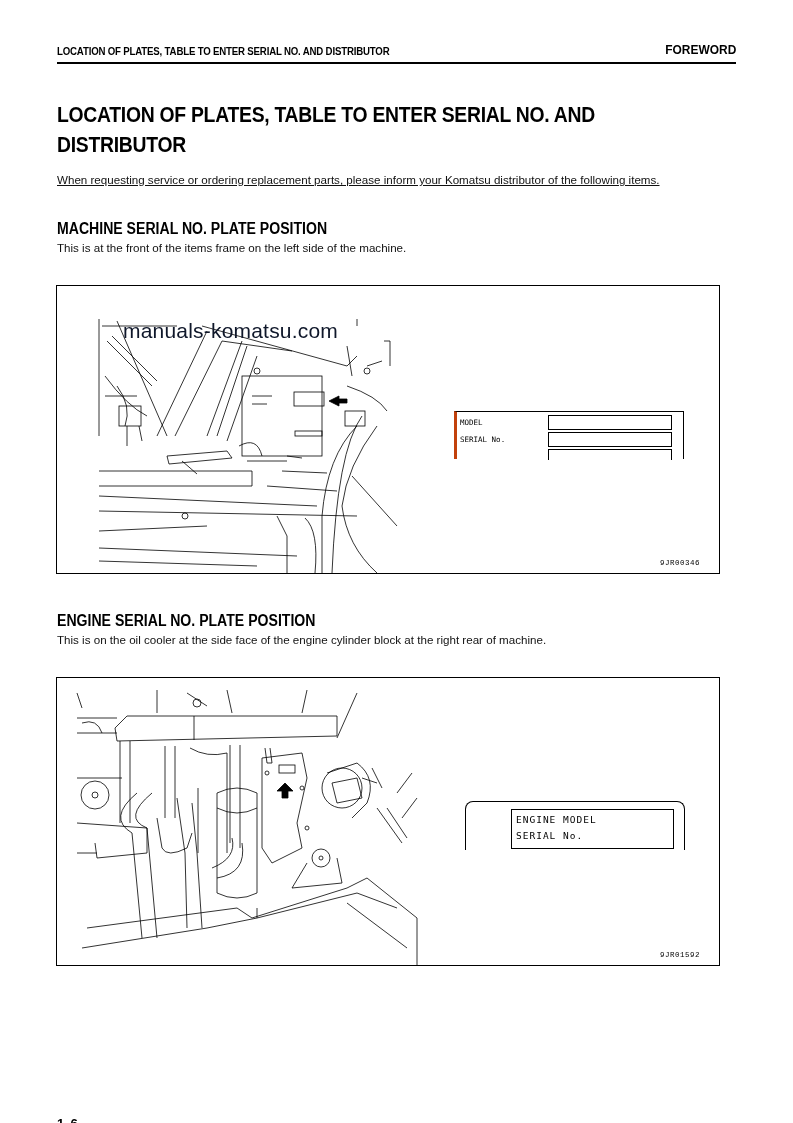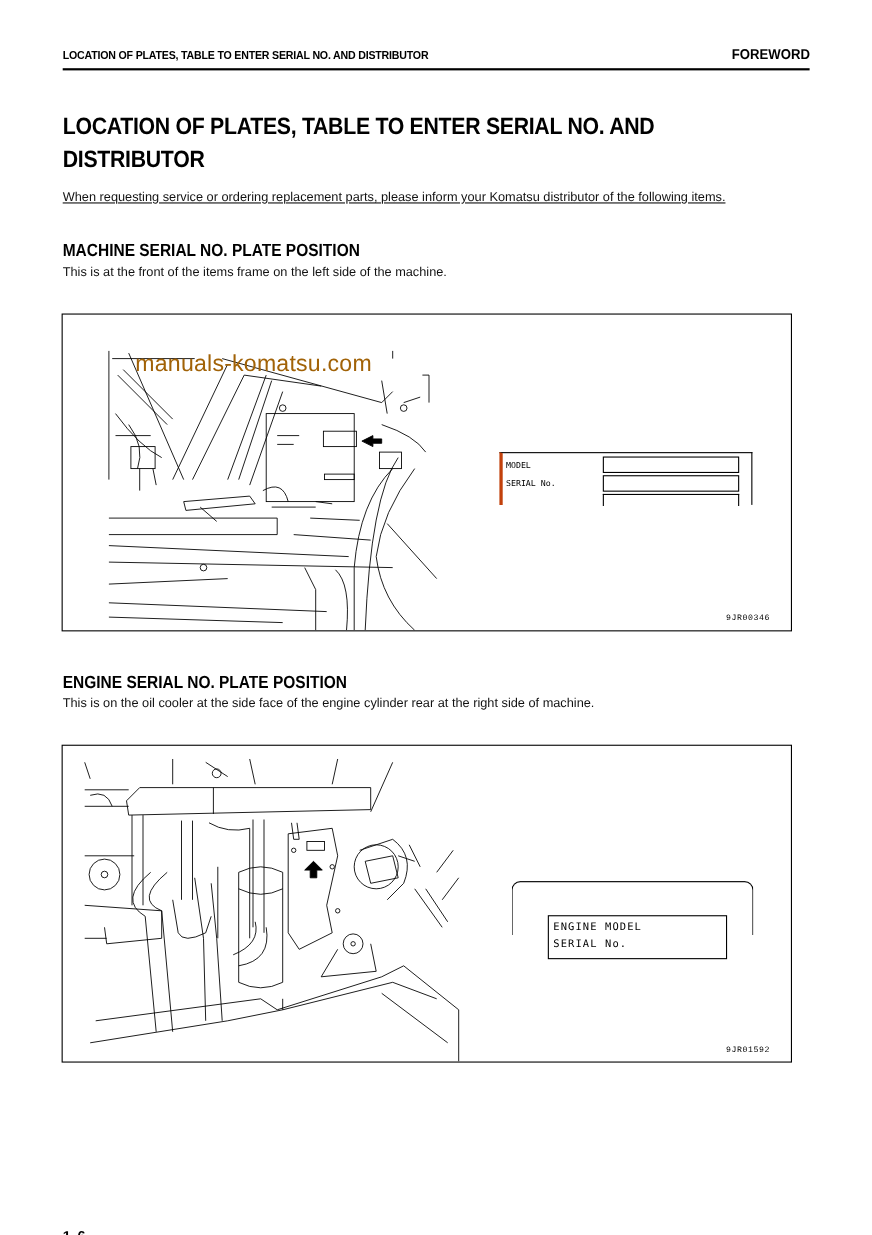--- a/index.html
+++ b/index.html
@@ -7,21 +7,21 @@
   .hdr { position: absolute; left: 57px; right: 57px; top: 40px; height: 22px; border-bottom: 2.5px solid #000; }
   .hdr-left { position: absolute; left: 0; top: 5px; font-size: 10.5px; font-weight: bold; letter-spacing: -0.2px; transform: scaleX(0.92); transform-origin: left; white-space: nowrap; }
   .hdr-right { position: absolute; right: 0; top: 2px; font-size: 13px; font-weight: bold; transform: scaleX(0.92); transform-origin: right; }
   .title { position: absolute; left: 57px; top: 100px; width: 680px; font-size: 21.5px; font-weight: bold; line-height: 30px; transform: scaleX(0.9); transform-origin: left; letter-spacing: -0.3px; }
   .intro { position: absolute; left: 57px; top: 170px; width: 662px; font-size: 11.6px; line-height: 19px; text-align: justify; color: #111; text-decoration: underline; }
   .sec-h { position: absolute; left: 57px; font-size: 16px; font-weight: bold; transform: scaleX(0.88); transform-origin: left; white-space: nowrap; }
   .sec-p { position: absolute; left: 57px; font-size: 11.6px; white-space: nowrap; color: #111; }
   .fig { position: absolute; left: 56px; width: 662px; border: 1px solid #000; background: #fff; }
   .fig svg { position: absolute; left: 0; top: 0; }
   .figcode { position: absolute; right: 19px; bottom: 6px; font-family: Liberation Mono, monospace; font-size: 7.5px; letter-spacing: 0.5px; }
-  .watermark { position: absolute; left: 123px; top: 319px; font-size: 21px; color: #a16207; white-space: nowrap; letter-spacing: 0.2px; }
+  .watermark { position: absolute; left: 123px; top: 319px; font-size: 21px; color: #0f172a; white-space: nowrap; letter-spacing: 0.2px; }
   .plate-label { font-family: "DejaVu Sans Mono", monospace; font-size: 7.5px; position: absolute; }
   .plate2-label { font-family: "DejaVu Sans Mono", monospace; font-size: 9.5px; position: absolute; letter-spacing: 1px; }
   .pageno { position: absolute; left: 57px; top: 1116px; font-size: 13px; font-weight: bold; letter-spacing: 1px; }
 </style>
 </head>
 <body>
 
 <div class="hdr">
   <div class="hdr-left">LOCATION OF PLATES, TABLE TO ENTER SERIAL NO. AND DISTRIBUTOR</div>
   <div class="hdr-right">FOREWORD</div>
@@ -72,21 +72,21 @@
     <div class="plate-label" style="left:3px; top:23px;">SERIAL No.</div>
     <div style="position:absolute; left:91px; top:3px; width:122px; height:13px; border:1px solid #000;"></div>
     <div style="position:absolute; left:91px; top:20px; width:122px; height:13px; border:1px solid #000;"></div>
     <div style="position:absolute; left:91px; top:37px; width:122px; height:10px; border-left:1px solid #000; border-top:1px solid #000; border-right:1px solid #000;"></div>
   </div>
   <div class="figcode">9JR00346</div>
 </div>
 <div class="watermark">manuals-komatsu.com</div>
 
 <div class="sec-h" style="top:612px;">ENGINE SERIAL NO. PLATE POSITION</div>
-<div class="sec-p" style="top:633px;">This is on the  oil cooler at the side face of the engine cylinder rear at the right side of machine.</div>
+<div class="sec-p" style="top:633px;">This is on the  oil cooler at the side face of the engine cylinder block at the right rear of machine.</div>
 
 <div class="fig" style="top:677px; height:287px;">
   <svg width="662" height="287" viewBox="0 0 662 287" fill="none" stroke="#000" stroke-width="0.8">
 
     <path d="M58 50 L70 38 L280 38 L280 58 L60 63 Z M137 38 L137 62"></path>
     <path d="M20 15 L25 30 M100 12 L100 35 M130 15 L150 28 M170 12 L175 35 M250 12 L245 35 M300 15 L280 60"></path>
     <circle cx="140" cy="25" r="4"></circle>
 
     <path d="M20 40 L60 40 M20 55 L60 55 M25 45 Q40 40 45 55"></path>
     <circle cx="38" cy="117" r="14"></circle>
@@ -120,21 +120,21 @@
       <circle cx="264" cy="180" r="2"></circle>
     <path d="M250 185 L235 210 L285 205 L280 180"></path>
 
     <path d="M30 250 L180 230 L195 240 L290 210 L310 200 L360 240 L360 287"></path>
     <path d="M25 270 L150 250 L200 240 L300 215 L340 230"></path>
     <path d="M200 240 L200 230 M290 225 L350 270"></path>
     <path d="M340 115 L355 95 M345 140 L360 120 M320 130 L345 165 M330 130 L350 160"></path>
   </svg>
 
   <div style="position:absolute; left:408px; top:123px; width:218px; height:48px; border-left:1px solid #000; border-top:1px solid #000; border-right:1px solid #000; border-top-left-radius:8px; border-top-right-radius:8px;">
-    <div style="position:absolute; left:32px; top:7px; width:161px; height:38px; border:1px solid #000;margin-top:23px;">
+    <div style="position:absolute; left:45px; top:7px; width:161px; height:38px; border:1px solid #000;">
       <div class="plate2-label" style="left:4px; top:4px;">ENGINE MODEL</div>
       <div class="plate2-label" style="left:4px; top:20px;">SERIAL No.</div>
     </div>
   </div>
   <div class="figcode">9JR01592</div>
 </div>
 
 <div class="pageno">1-6</div>
 
 </body></html>

